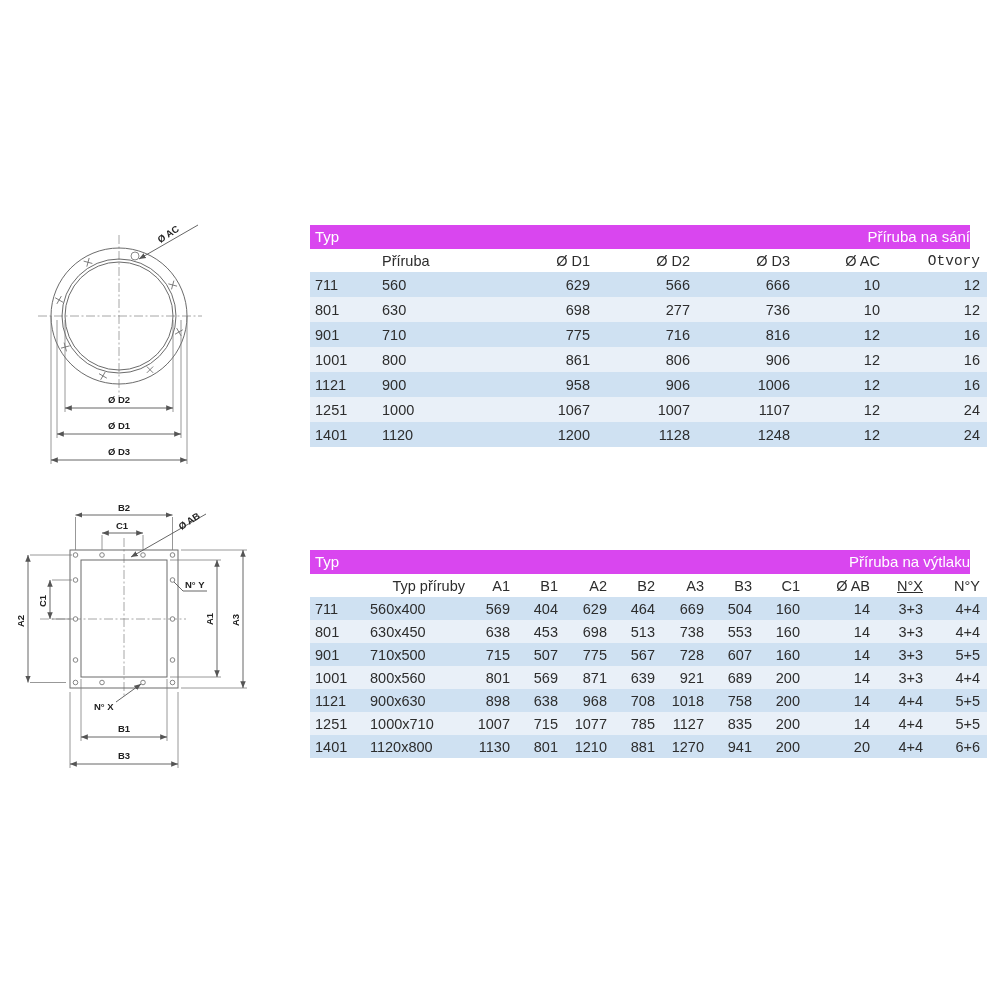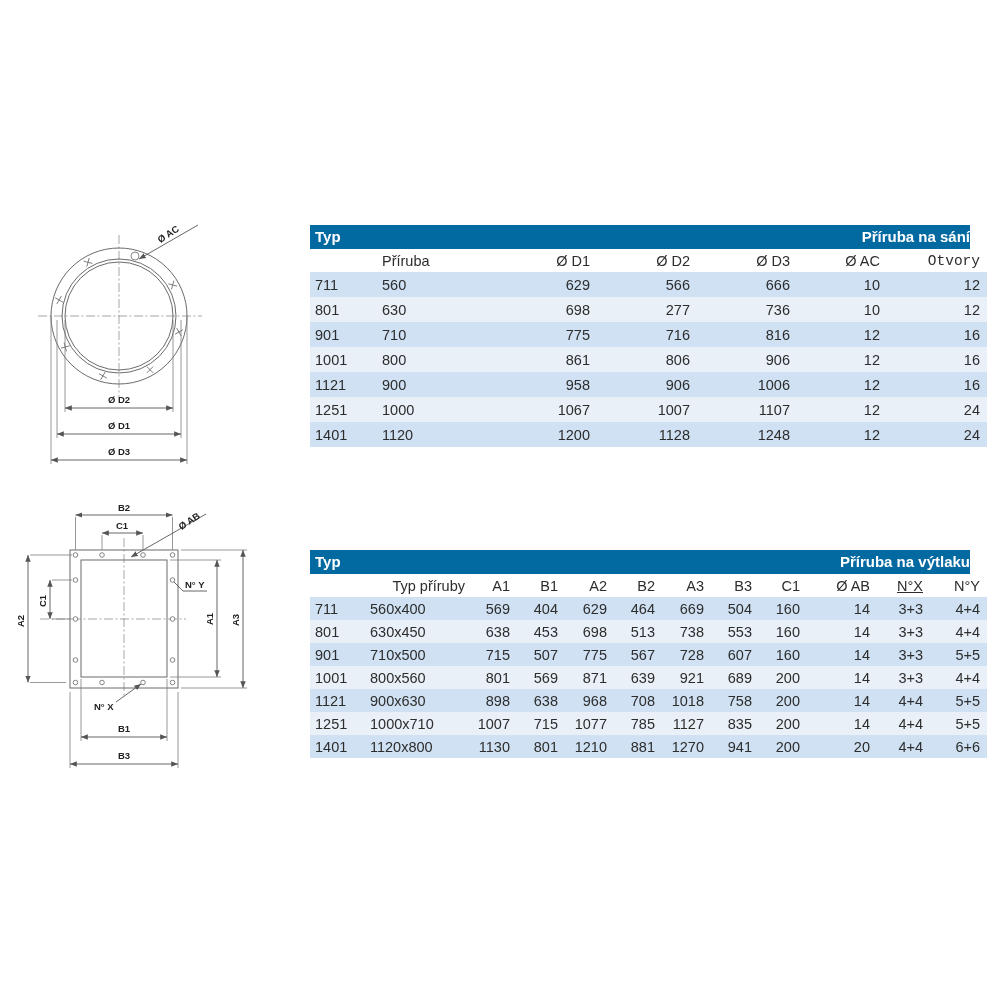--- a/index.html
+++ b/index.html
@@ -3,22 +3,22 @@
 <meta charset="utf-8">
 <style>
   html,body{margin:0;padding:0;background:#fff;}
   body{width:1000px;height:1000px;font-family:"Liberation Sans",sans-serif;}
   .canvas{position:relative;width:1000px;height:1000px;background:#fff;overflow:hidden;}
 
   
   .tblwrap{position:absolute;width:660px;}
   .w1{left:310px;top:225px;}
   .w2{left:310px;top:550px;}
-  .bluebar{position:relative;height:24px;background:#0369a1;color:#fff;
-           font-weight:bold;font-size:15px;line-height:24px;}
+  .bluebar{position:relative;height:24px;background:#d946ef;color:#fff;
+           font-weight:normal;font-size:15px;line-height:24px;}
   .bluebar .corner{position:absolute;left:5px;top:0;}
   .bluebar .ttl{position:absolute;left:0;right:0;top:0;text-align:right;}
   table{border-collapse:collapse;table-layout:fixed;width:660px;
         font-size:14.5px;color:#2d2d2d;border-radius:26px;}
   th,td{padding:0;margin:0;overflow:hidden;white-space:nowrap;font-weight:normal;}
   thead th{height:23px;background:#fff;}
   .t1 tbody td{height:25px;}
   .t2 tbody td{height:23px;}
   .t1 tbody tr:nth-child(odd) td,.t2 tbody tr:nth-child(odd) td{background:#cfe1f2;}
   .t1 tbody tr:nth-child(even) td,.t2 tbody tr:nth-child(even) td{background:#e9f0f8;}

